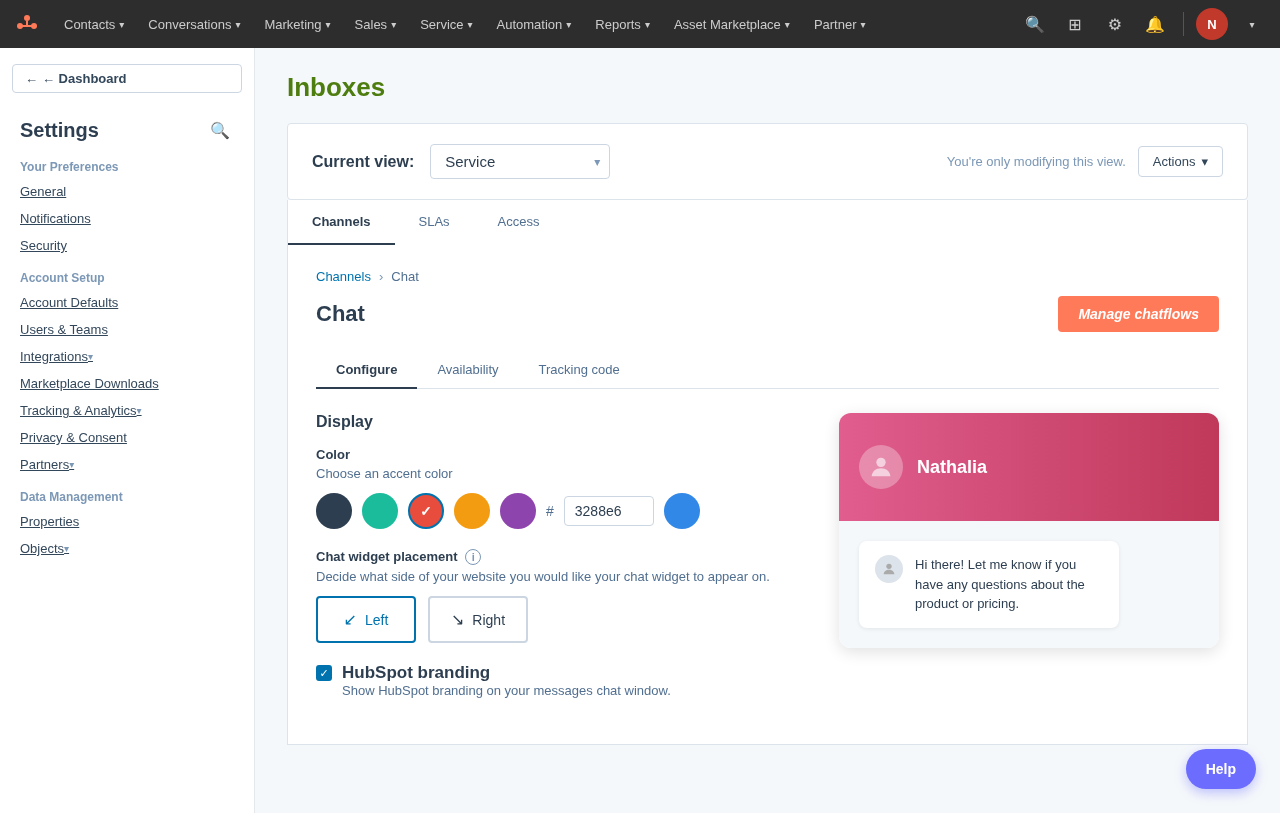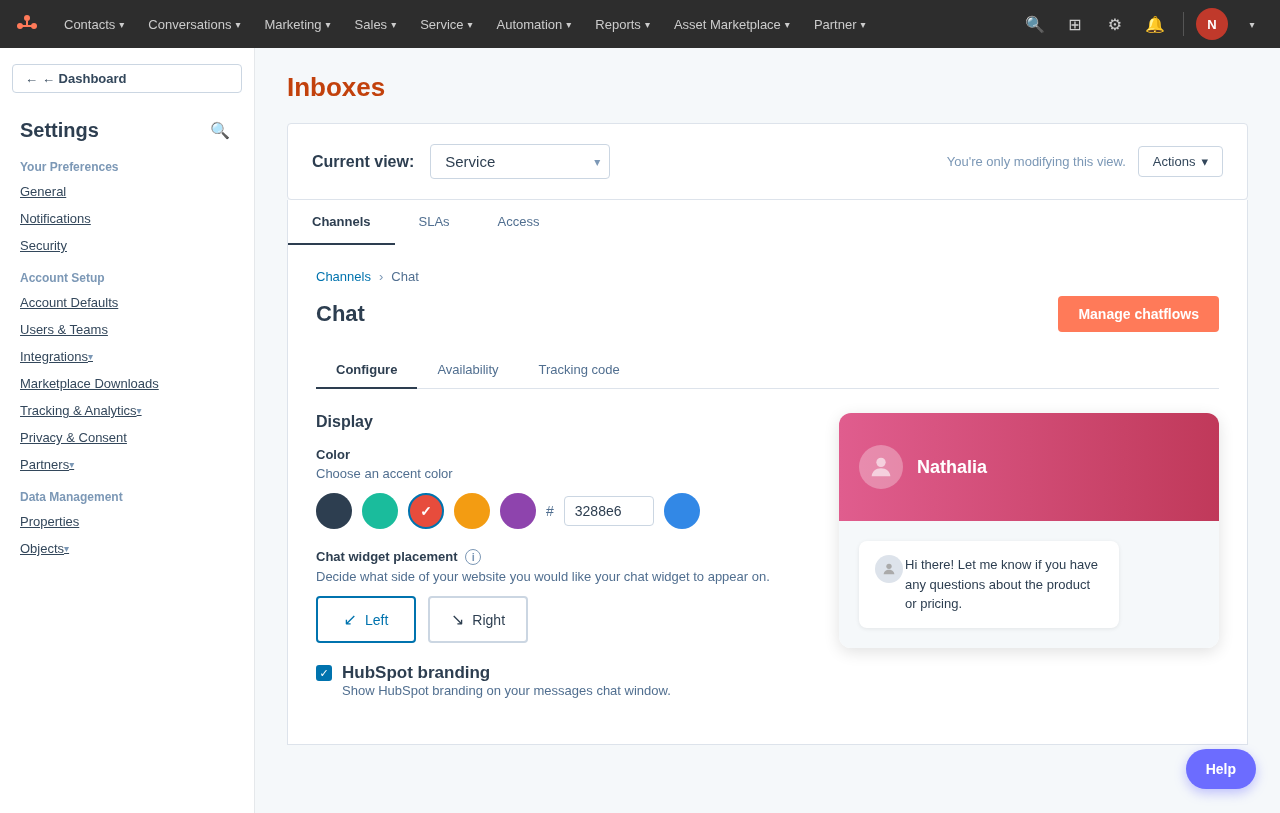--- a/index.html
+++ b/index.html
@@ -108,21 +108,21 @@
     .sidebar-item .chevron { font-size: 10px; color: #7c98b6; }
 
     
     .main-content {
       flex: 1;
       overflow-y: auto;
       background: #f5f8fa;
       padding: 24px 32px;
     }
     .page-title {
-      font-size: 26px; font-weight: 700; color: #c2410c;
+      font-size: 26px; font-weight: 700; color: #4d7c0f;
       margin-bottom: 20px;
     }
 
     
     .current-view-card {
       background: #fff;
       border: 1px solid #dde3eb;
       border-radius: 4px;
       padding: 20px 24px;
       display: flex; align-items: center;
@@ -219,20 +219,21 @@
     }
     .manage-btn {
       background: #ff7a59;
       color: #fff;
       border: none;
       border-radius: 4px;
       padding: 10px 20px;
       font-size: 14px;
       font-weight: 600;
       cursor: pointer;
+      font-style: italic;
     }
 
     
     .sub-tabs {
       display: flex;
       border-bottom: 1px solid #dde3eb;
       margin-bottom: 24px;
     }
     .sub-tab {
       padding: 10px 20px;
@@ -374,21 +375,21 @@
       min-height: 120px;
     }
     .chat-bubble {
       background: #fff;
       border-radius: 8px;
       padding: 14px 16px;
       font-size: 13px;
       color: #2d3e50;
       max-width: 260px;
       line-height: 1.5;
-      display: flex; align-items: flex-start; gap: 2px;
+      display: flex; align-items: flex-start; gap: 12px;
       box-shadow: 0 1px 4px rgba(0,0,0,0.08);
     }
     .bubble-avatar {
       width: 28px; height: 28px; border-radius: 50%;
       background: #dde3eb;
       display: flex; align-items: center; justify-content: center;
       flex-shrink: 0;
     }
 
     

